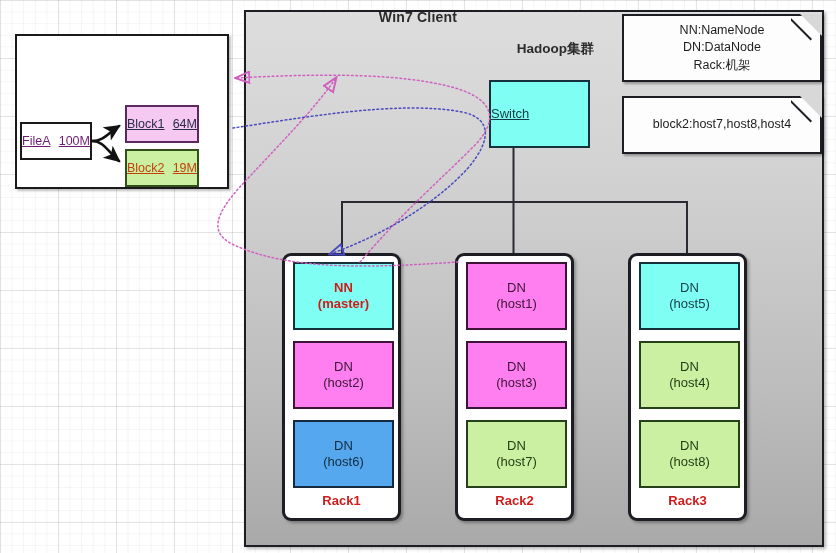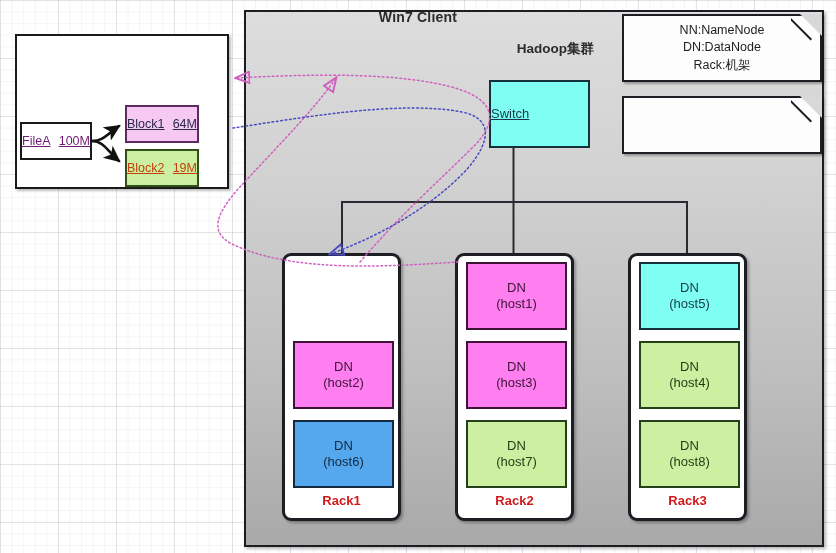--- a/index.html
+++ b/index.html
@@ -237,23 +237,28 @@
     <div class="note-fold"></div>
     <div class="note-fold-edge"></div>
     <div>NN:NameNode</div>
     <div>DN:DataNode</div>
     <div>Rack:机架</div>
   </div>
 
   <div id="legend-blocks" class="note-box">
     <div class="note-fold"></div>
     <div class="note-fold-edge"></div>
+    <div>block2:host7,host8,host4</div>
   </div>
 
   <div id="rack1" class="rack">
+    <div class="rack-node slot0 fill-cyan">
+      <span class="nn-label">NN</span>
+      <span class="nn-label">(master)</span>
+    </div>
     <div class="rack-node slot1 fill-magenta">
       <span>DN</span>
       <span>(host2)</span>
     </div>
     <div class="rack-node slot2 fill-blue">
       <span>DN</span>
       <span>(host6)</span>
     </div>
     <div class="rack-label">Rack1</div>
   </div>

